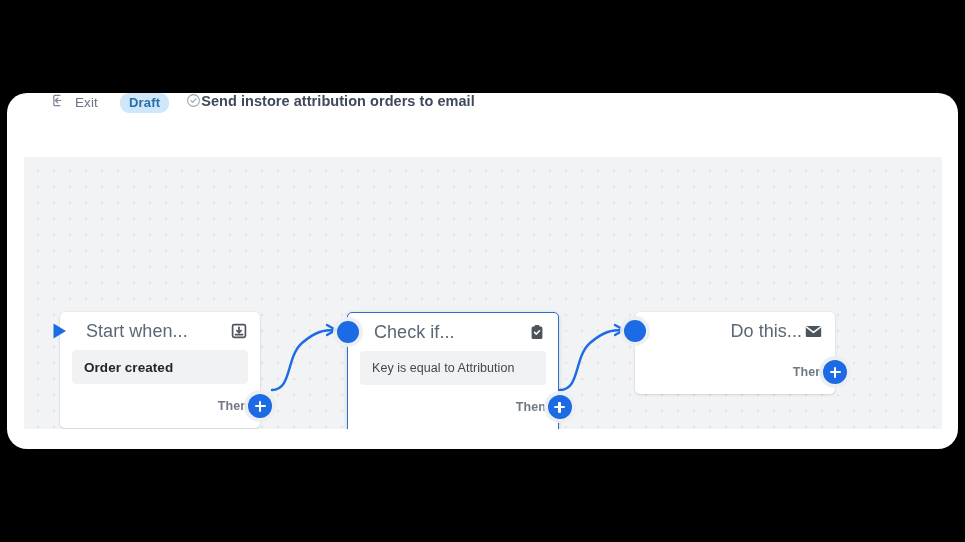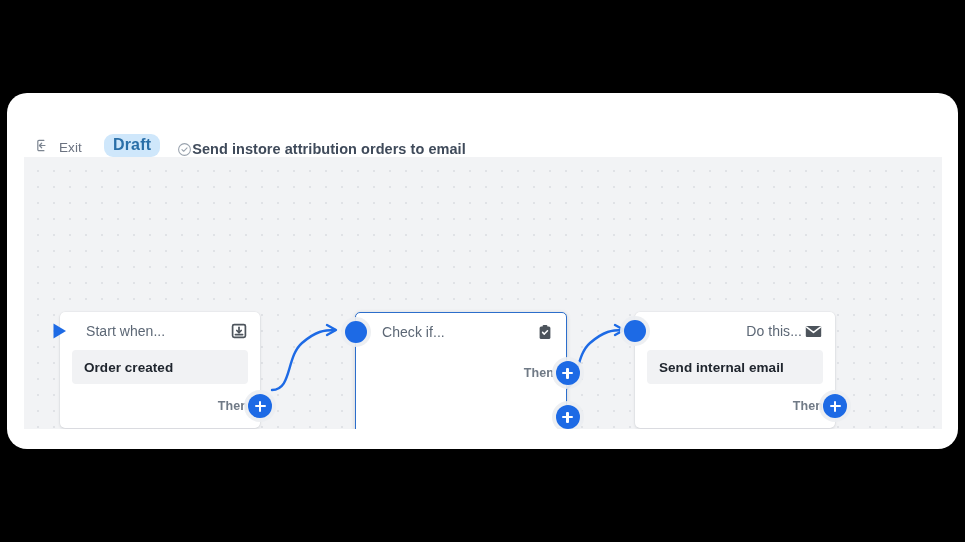--- a/index.html
+++ b/index.html
@@ -23,42 +23,42 @@
     overflow: hidden;
   }
 
   
   .topbar {
     position: absolute;
     left: 0; top: 0;
     width: 100%;
     height: 64px;
     display: flex;
-    align-items: flex-end;
-    padding-left: 28px;
+    align-items: flex-start;
+    padding-left: 44px;
   }
 
   .exit-btn {
     display: flex;
     align-items: center;
     gap: 9px;
     cursor: pointer;
   }
   .exit-label {
     font-size: 13.5px;
     color: #6b7280;
     letter-spacing: .1px;
   }
   .icon-exit { display: block; }
 
   .draft-badge {
     margin-left: 22px;
     background: #cfe7fb;
     color: #2a6fa8;
-    font-size: 16px;
+    font-size: 13px;
     font-weight: bold;
     padding: 3px 9px 4px;
     border-radius: 9px;
     letter-spacing: .2px;
     line-height: 1;
   }
 
   .check-circle {
     margin-left: 17px;
     display: flex;
@@ -109,21 +109,21 @@
     box-shadow: 0 1px 4px rgba(16,24,40,.16);
   }
 
   .node-head {
     height: 38px;
     display: flex;
     align-items: center;
     padding: 0 13px 0 26px;
   }
   .node-head-label {
-    font-size: 14px;
+    font-size: 18px;
     color: #5c6775;
     flex: 1;
     letter-spacing: .05px;
   }
   .node-head-icon {
     display: flex;
     align-items: center;
     justify-content: flex-end;
     width: 20px;
   }
@@ -275,35 +275,38 @@
       <div class="node-body">
         <span class="node-body-text">Order created</span>
       </div>
 
       <div class="node-port-row">
         <span class="port-label">Then</span>
         <span class="plus-btn"></span>
       </div>
     </div>
 
-    <div class="node selected" style="left:323px; top:155px; width:212px;margin-left:8px;">
+    <div class="node selected" style="left:323px; top:155px; width:212px;">
 
       <span class="entry-dot"></span>
 
       <div class="node-head">
         <span class="node-head-label">Check if...</span>
         <span class="node-head-icon">
           <svg width="16" height="17" viewBox="0 0 16 17">
             <rect x="2.6" y="2.4" width="10.8" height="12.6" rx="1.5" fill="#4d545c"></rect>
             <rect x="5.6" y="0.9" width="4.8" height="2.8" rx="1" fill="#4d545c"></rect>
             <path d="M5.6 8.4 7.3 10.1l3.2-3.4" fill="none" stroke="#ffffff" stroke-width="1.5" stroke-linecap="round" stroke-linejoin="round"></path>
           </svg>
         </span>
       </div>
 
+      <div class="node-body">
+        <span class="node-body-text regular">Key is equal to Attribution</span>
+      </div>
 
       <div class="node-port-row">
         <span class="port-label">Then</span>
         <span class="plus-btn" style="right:-13.6px;"></span>
       </div>
 
       <div class="node-port-row">
 
         <span class="plus-btn" style="right:-13.6px;"></span>
       </div>
@@ -316,23 +319,20 @@
       <div class="node-head">
         <span class="node-head-label">Do this...</span>
         <span class="node-head-icon">
           <svg width="17" height="13" viewBox="0 0 17 13">
             <rect x="0.8" y="0.9" width="15.4" height="11.2" rx="1.1" fill="#4d545c"></rect>
             <path d="M1.6 2.1 8.5 7.4l6.9-5.3" fill="none" stroke="#ffffff" stroke-width="1.5" stroke-linecap="round" stroke-linejoin="round"></path>
           </svg>
         </span>
       </div>
 
-      <div class="node-body">
-        <span class="node-body-text">Send internal email</span>
-      </div>
 
       <div class="node-port-row">
         <span class="port-label">Then</span>
         <span class="plus-btn"></span>
       </div>
     </div>
 
   </div>
 </div>
 

